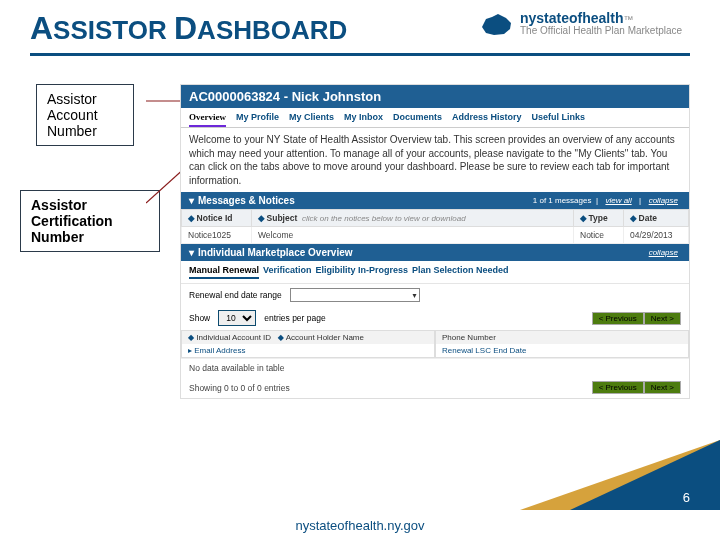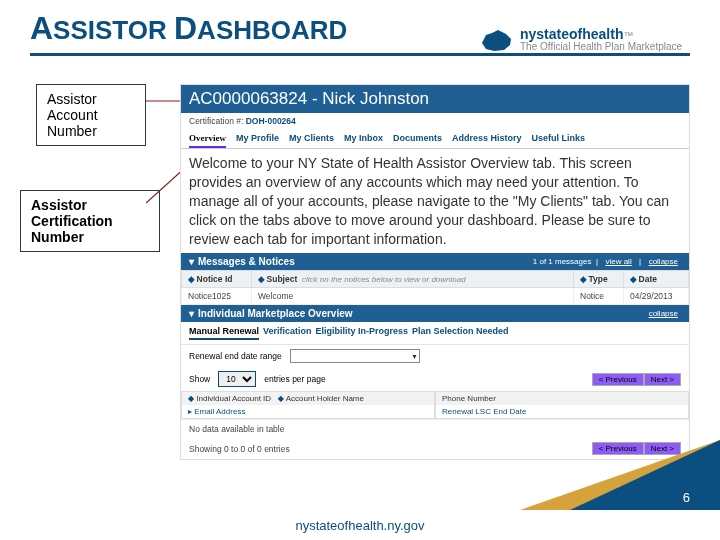--- a/index.html
+++ b/index.html
@@ -1,54 +1,54 @@
 <!DOCTYPE html>
 <html><head>
 <meta charset="utf-8">
 <style>
   * { box-sizing: border-box; margin: 0; padding: 0; }
   body { width: 720px; height: 540px; font-family: Arial, sans-serif; background: #fff; position: relative; overflow: hidden; }
   .slide-title { color: #0b4e80; font-size: 26px; font-weight: bold; padding: 10px 0 6px 30px; }
   .slide-title .caps { font-size: 32px; }
   .hr { height: 3px; background: #0b4e80; margin: 0 30px 12px 30px; }
-  .logo { position: absolute; top: 22px; right: 30px; width: 210px; height: 36px; display:flex; align-items:center; gap:6px;}
+  .logo { position: absolute; top: 6px; right: 30px; width: 210px; height: 36px; display:flex; align-items:center; gap:6px;}
   .logo svg { flex-shrink:0;}
   .logo-text { font-size:10px; color:#0b4e80; line-height:1.05;}
   .logo-text b { font-size:14px; color:#0b4e80; font-weight:bold;}
   .logo-text span { color:#888;}
   .callout { position: absolute; border: 1px solid #2b3a4a; padding: 6px 10px; font-size: 14px; background: #fff; }
-  .callout1 { top: 84px; left: 36px; width: 110px; }
+  .callout1 { top: 84px; left: 36px; width: 98px; }
   .callout2 { top: 190px; left: 20px; width: 140px; font-weight: bold; }
   .arrow { position: absolute; stroke: #8a1d1d; stroke-width: 1.2; fill: none; }
   .panel { position: absolute; top: 84px; left: 180px; width: 510px; border: 1px solid #ddd; font-size: 9px; background:#fff; }
-  .acct-bar { background:#1f5f93; color:#fff; padding:4px 8px; font-weight:normal; font-size:17px;}
+  .acct-bar { background:#1f5f93; color:#fff; padding:4px 8px; font-weight:bold; font-size:13px;}
   .cert-row { padding:3px 8px; font-size:8.5px; color:#444;}
   .cert-row b { color:#0b4e80; }
   .tabs { border-bottom:1px solid #ccc; padding:4px 8px 0 8px; display:flex; gap:10px; font-size:9px;}
   .tabs .tab { color:#0b4e80; font-weight:bold; cursor:pointer; padding-bottom:3px;}
   .tabs .tab.active { color:#000; border-bottom:2px solid #6d28d9;font-family:Liberation Serif, serif;}
-  .welcome { padding:5px 8px; font-size:14px; line-height:1.35; color:#333;}
+  .welcome { padding:5px 8px; font-size:10px; line-height:1.35; color:#333;}
   .sect-hdr { background:#1f5f93; color:#fff; padding:3px 8px; font-size:10px; font-weight:bold; display:flex; align-items:center; justify-content:space-between;}
   .sect-hdr .chev { margin-right:4px;}
   .sect-hdr .rhs { font-size:8px; font-weight:normal;}
-  .sect-hdr .rhs a { color:#fff; text-decoration:underline; cursor:pointer; margin:0 3px;}
+  .sect-hdr .rhs a { color:#fff; text-decoration:underline; cursor:pointer; margin:0 3px;font-style:italic;}
   .tbl { width:100%; border-collapse:collapse; font-size:8.5px;}
   .tbl th { background:#eef1f4; text-align:left; padding:3px 6px; border:1px solid #ddd; color:#333; font-weight:bold;}
   .tbl th .sort { color:#0b4e80; margin-right:2px;}
   .tbl td { padding:3px 6px; border:1px solid #eee; color:#444;}
   .hint { color:#888; font-style:italic; font-weight:normal; font-size:8px;}
   .subtabs { display:flex; gap:4px; padding:4px 8px; font-size:9px; border-bottom:1px solid #e5e5e5;}
   .subtabs .st { color:#0b4e80; font-weight:bold; cursor:pointer;}
   .subtabs .st.active { color:#000; border-bottom:2px solid #0b4e80; padding-bottom:2px;}
   .row { padding:4px 8px; display:flex; align-items:center; gap:8px; font-size:8.5px;}
   .row select, .row input { font-size:8.5px; padding:1px 3px; border:1px solid #0c4a6e;}
   .row .select-box { width:130px; height:14px; border:1px solid #888; display:flex; justify-content:flex-end; align-items:center; padding-right:2px;}
   .row .select-box::after { content:"▾"; color:#333; font-size:8px;}
   .pager { margin-left:auto; display:flex; gap:0;}
-  .pager button { font-size:8px; padding:1px 6px; border:1px solid #aaa; background:#8b5cf6; cursor:pointer;}
+  .pager button { font-size:8px; padding:1px 6px; border:1px solid #aaa; background:#4d7c0f; cursor:pointer;}
   .grid2 { display:flex;}
   .grid2 .col { flex:1; border:1px solid #ddd;}
   .grid2 .col .lbl { background:#f2f2f2; padding:2px 6px; font-size:8px; color:#333;}
   .grid2 .col .sub { padding:2px 6px; font-size:8px; color:#0b4e80;}
   .grid2 .colR { width:110px;}
   .empty { padding:4px 8px; font-size:8.5px; color:#444; border-top:1px solid #eee;}
   .showing { padding:4px 8px; font-size:8.5px; color:#444; display:flex; justify-content:space-between; align-items:center;}
   .footer-shape { position:absolute; bottom:30px; right:0; width:360px; height:70px; overflow:hidden;}
   .footer-shape .tri1 { position:absolute; right:0; bottom:0; width:0;height:0; border-bottom:70px solid #d6a23c; border-left:200px solid transparent;}
   .footer-shape .tri2 { position:absolute; right:0; bottom:0; width:0;height:0; border-bottom:70px solid #0b4e80; border-left:150px solid transparent;}
@@ -81,24 +81,20 @@
     <line x1="0" y1="6" x2="58" y2="6"></line>
     <polyline points="52,2 58,6 52,10"></polyline>
   </svg>
 <svg class="arrow" style="top:118px;left:146px;width:94px;height:90px">
     <line x1="0" y1="85" x2="92" y2="2"></line>
     <polyline points="85,1 92,2 88,9"></polyline>
   </svg>
 
 <div class="panel">
   <div class="acct-bar">AC0000063824 - Nick  Johnston</div>
-  <div class="cert-row">
-    <span>Certification #:</span>
-    <b>DOH-000264</b>
-  </div>
   <div class="tabs">
     <div class="tab active">Overview</div>
     <div class="tab">My Profile</div>
     <div class="tab">My Clients</div>
     <div class="tab">My Inbox</div>
     <div class="tab">Documents</div>
     <div class="tab">Address History</div>
     <div class="tab">Useful Links</div>
   </div>
   <div class="welcome">Welcome to your NY State of Health Assistor Overview tab. This screen provides an overview of any accounts which may need your attention. To manage all of your accounts, please navigate to the "My Clients" tab. You can click on the tabs above to move around your dashboard. Please be sure to review each tab for important information.</div>

